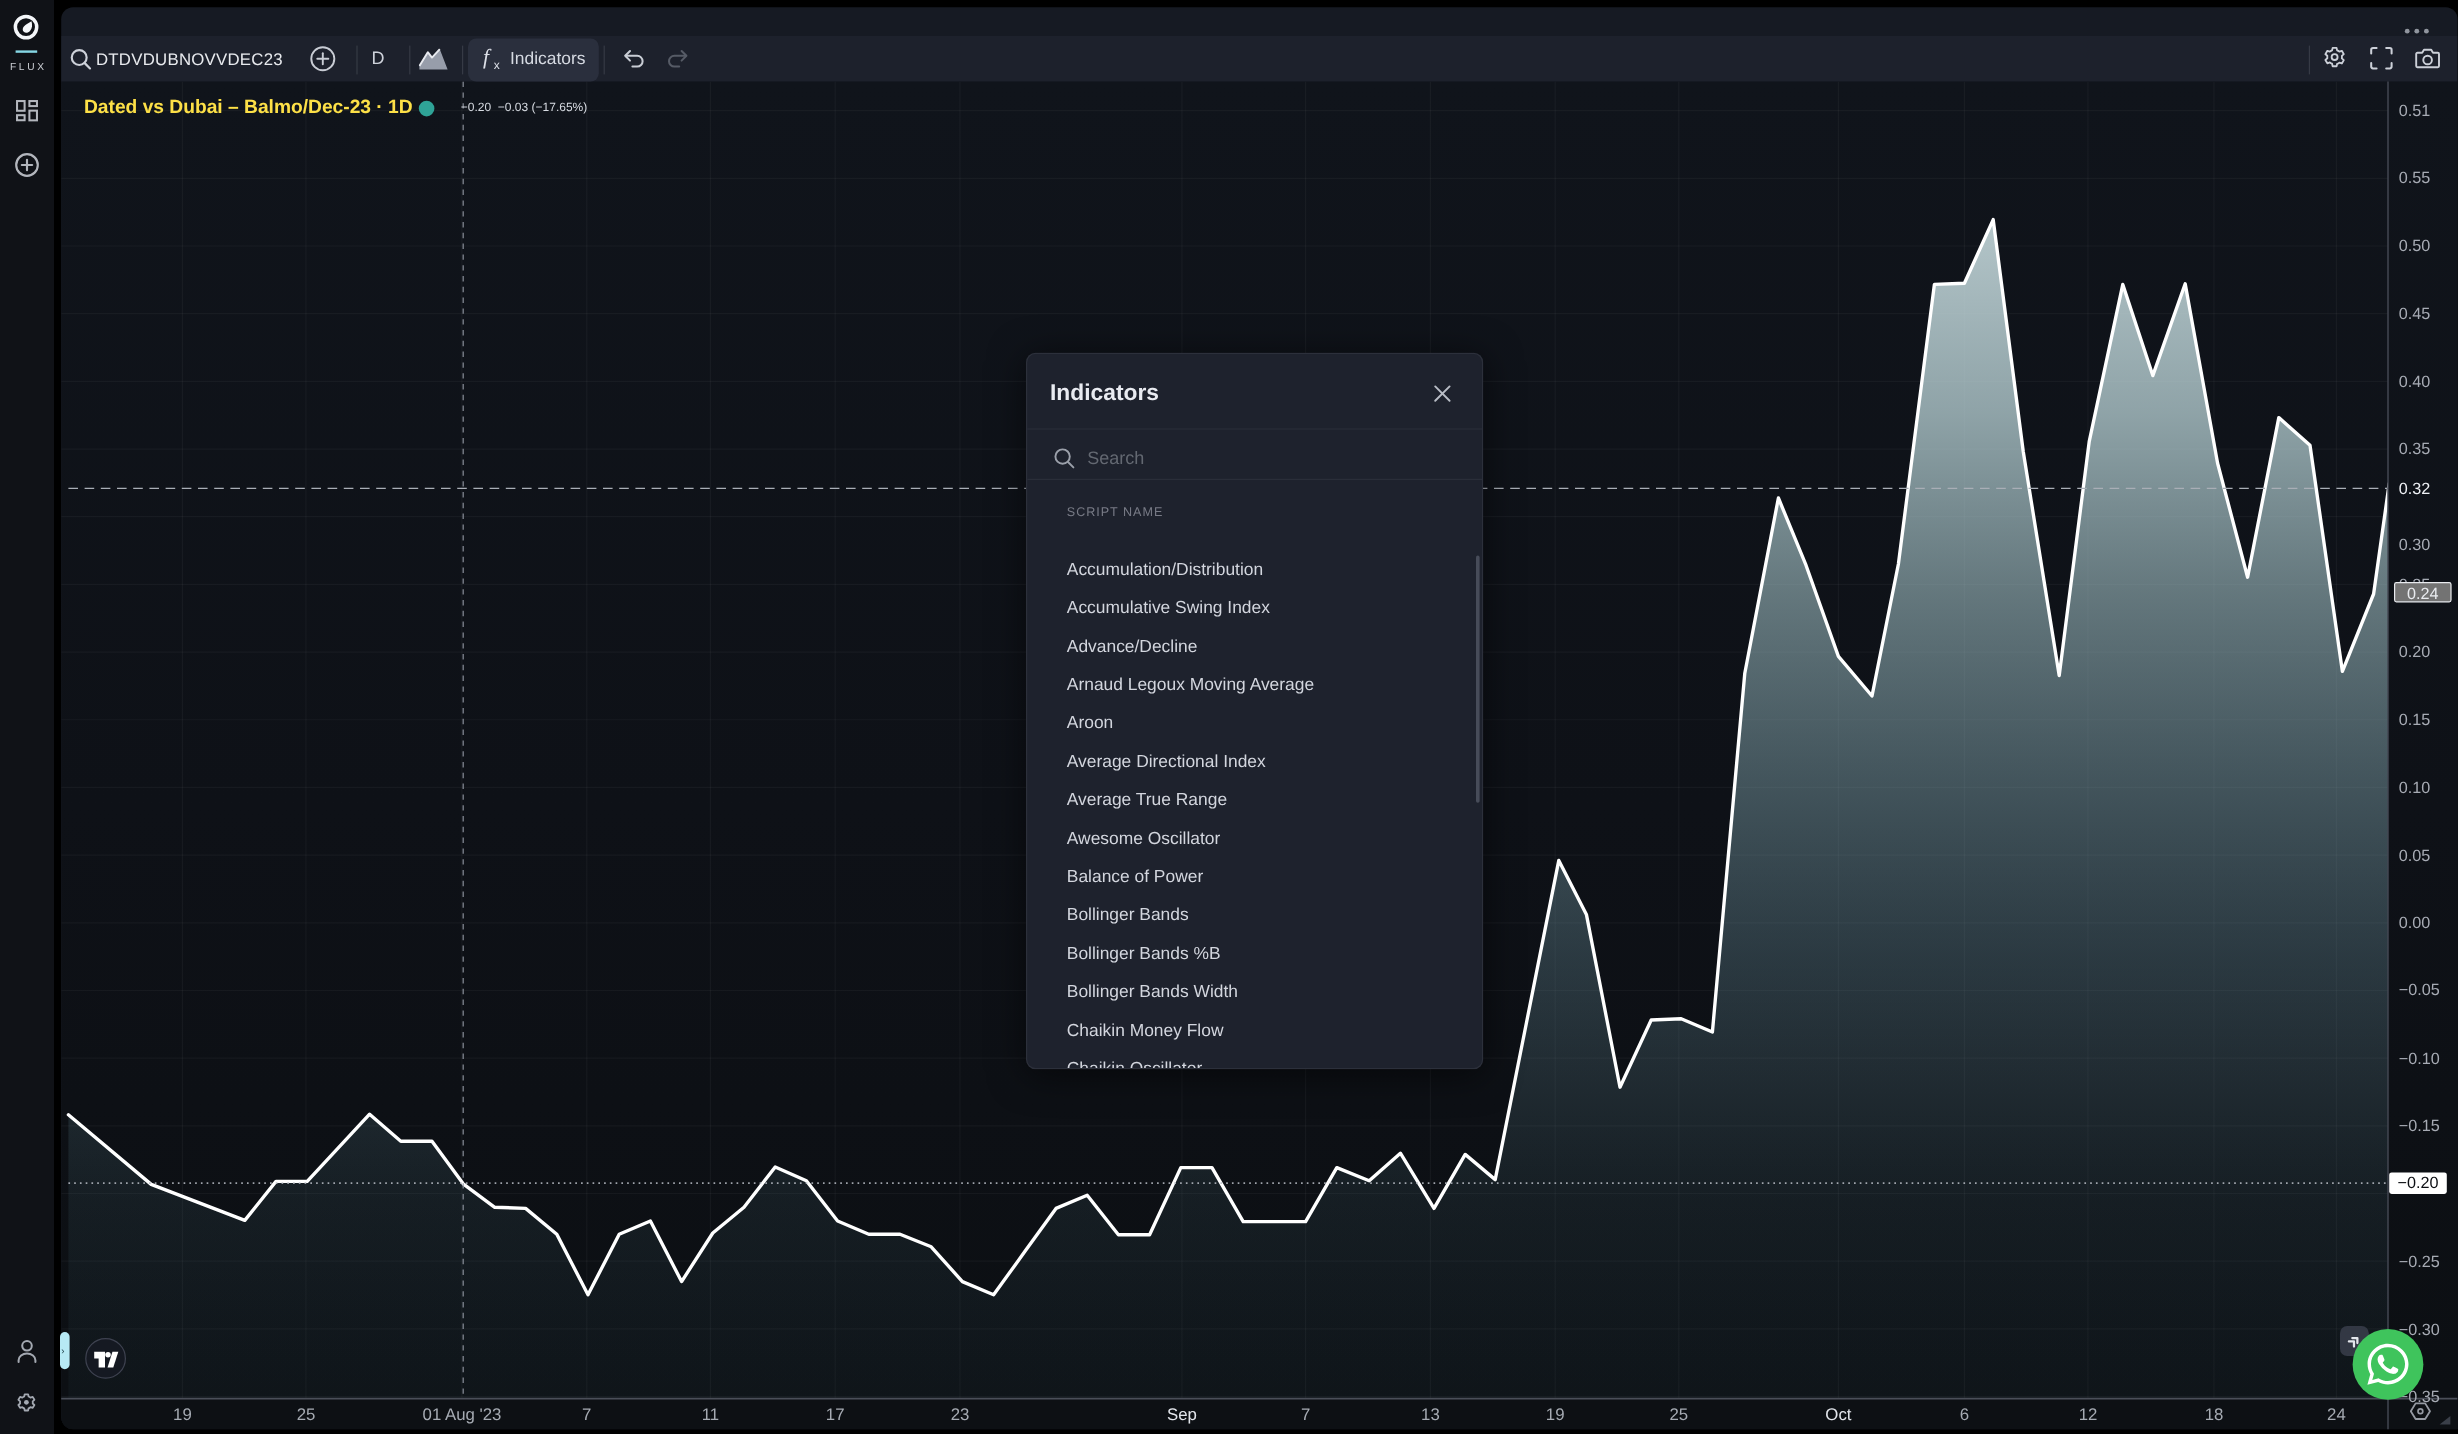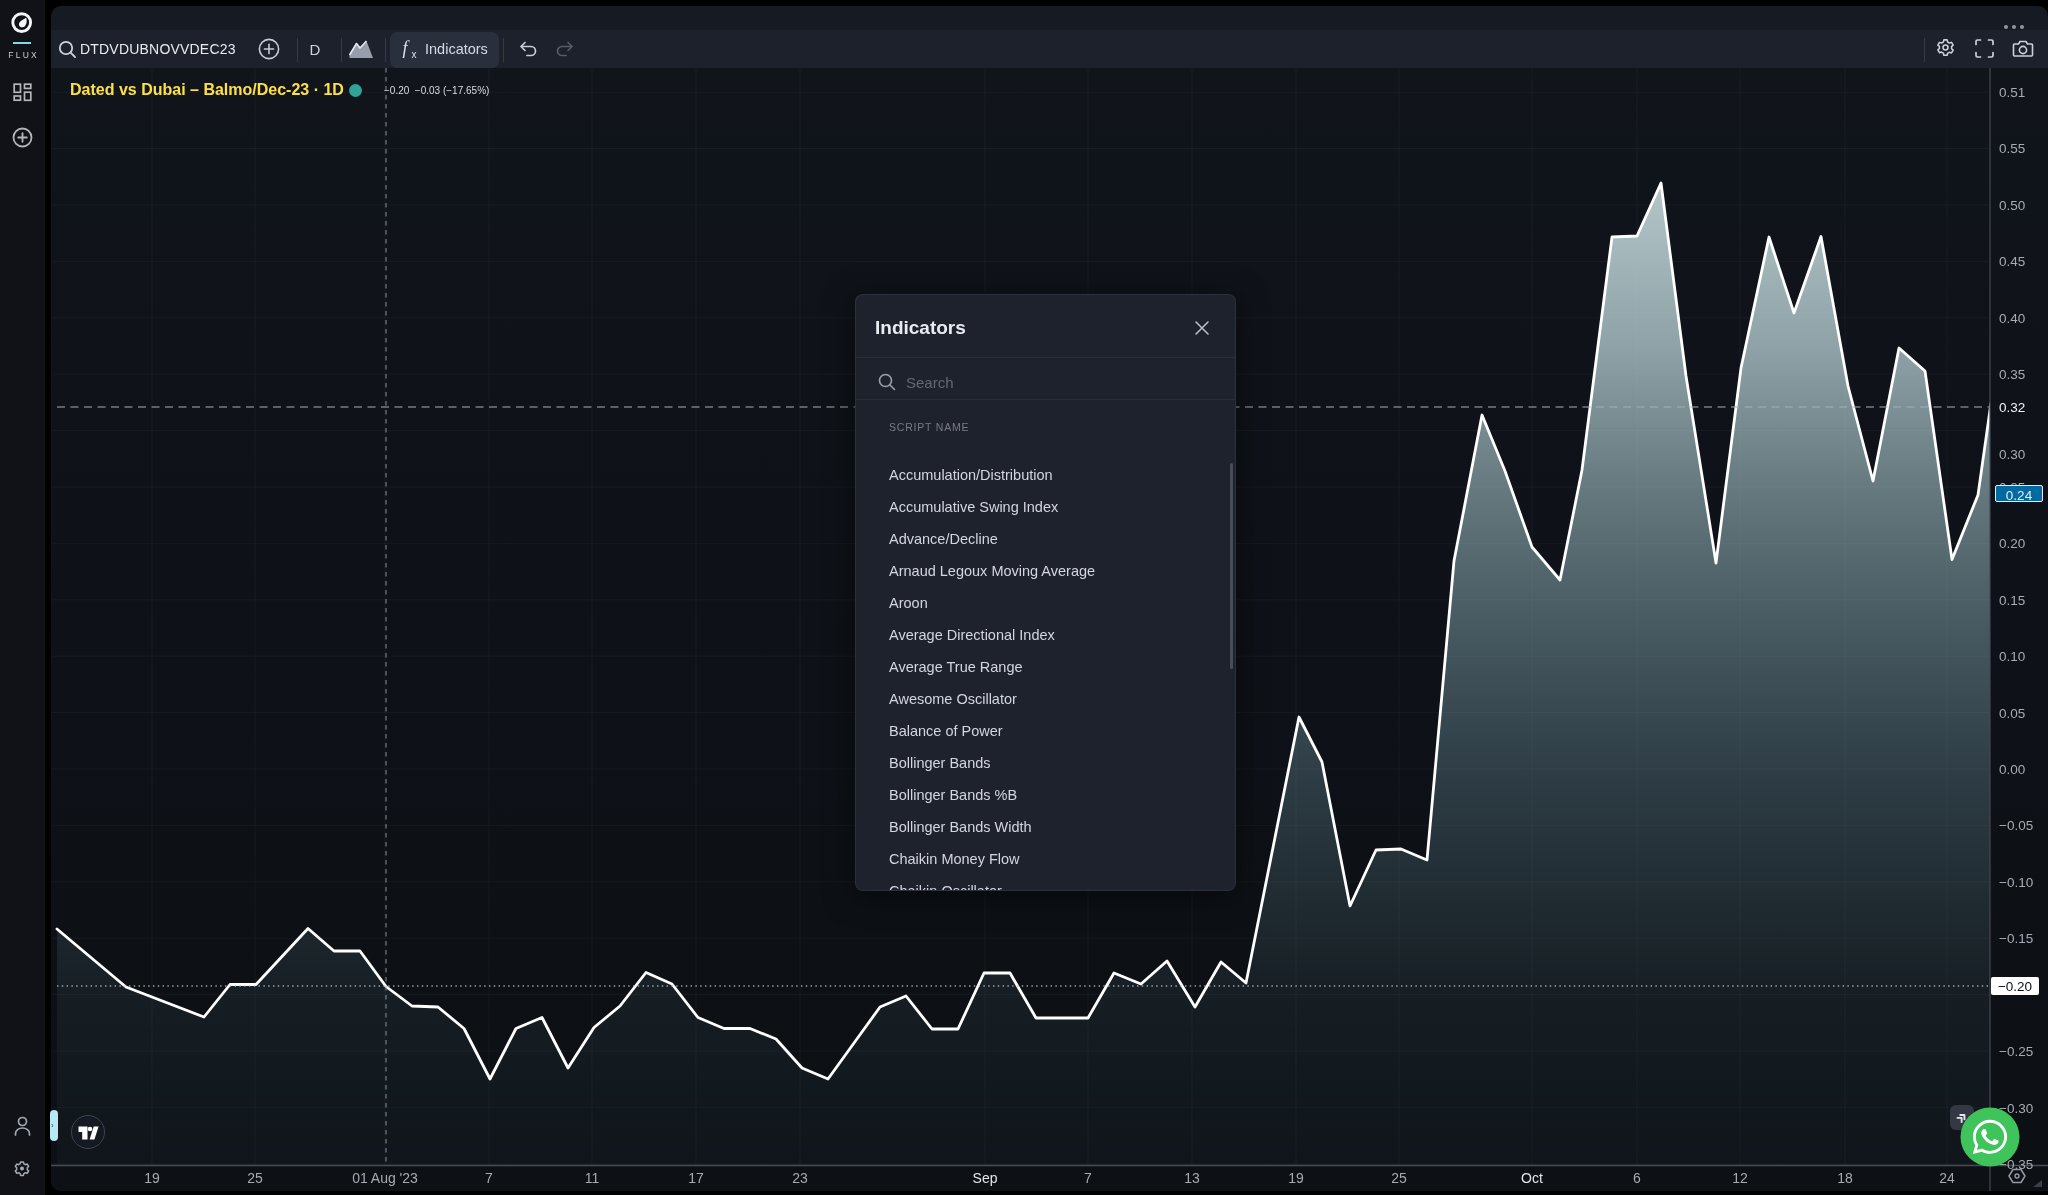--- a/index.html
+++ b/index.html
@@ -128,21 +128,21 @@
   <div class="plabel" style="top:656px">0.10</div>
   <div class="plabel" style="top:713px">0.05</div>
   <div class="plabel" style="top:769px">0.00</div>
   <div class="plabel" style="top:825px">−0.05</div>
   <div class="plabel" style="top:882px">−0.10</div>
   <div class="plabel" style="top:938px">−0.15</div>
   <div class="plabel" style="top:1051px">−0.25</div>
   <div class="plabel" style="top:1108px">−0.30</div>
   <div class="plabel" style="top:1164px">−0.35</div>
 
-  <div class="abs" style="left:1995px; top:484.5px; width:48px; height:17.5px; background:#0369a1; border:1.5px solid #e9ebef; border-radius:2px; z-index:3; text-align:center;">
+  <div class="abs" style="left:1995px; top:484.5px; width:48px; height:17.5px; background:#737373; border:1.5px solid #e9ebef; border-radius:2px; z-index:3; text-align:center;">
     <span style="font-size:13.5px; color:#e9ebef; line-height:15px;">0.24</span>
   </div>
 
   <div class="abs" style="left:1991px; top:977px; width:48px; height:18px; background:#ffffff; border-radius:2px; z-index:3; text-align:center;">
     <span style="font-size:13.5px; color:#0c0e13; line-height:18px;">−0.20</span>
   </div>
 
   <div class="tlabel" style="left:152px">19</div>
   <div class="tlabel" style="left:255px">25</div>
   <div class="tlabel" style="left:385px">01 Aug '23</div>

